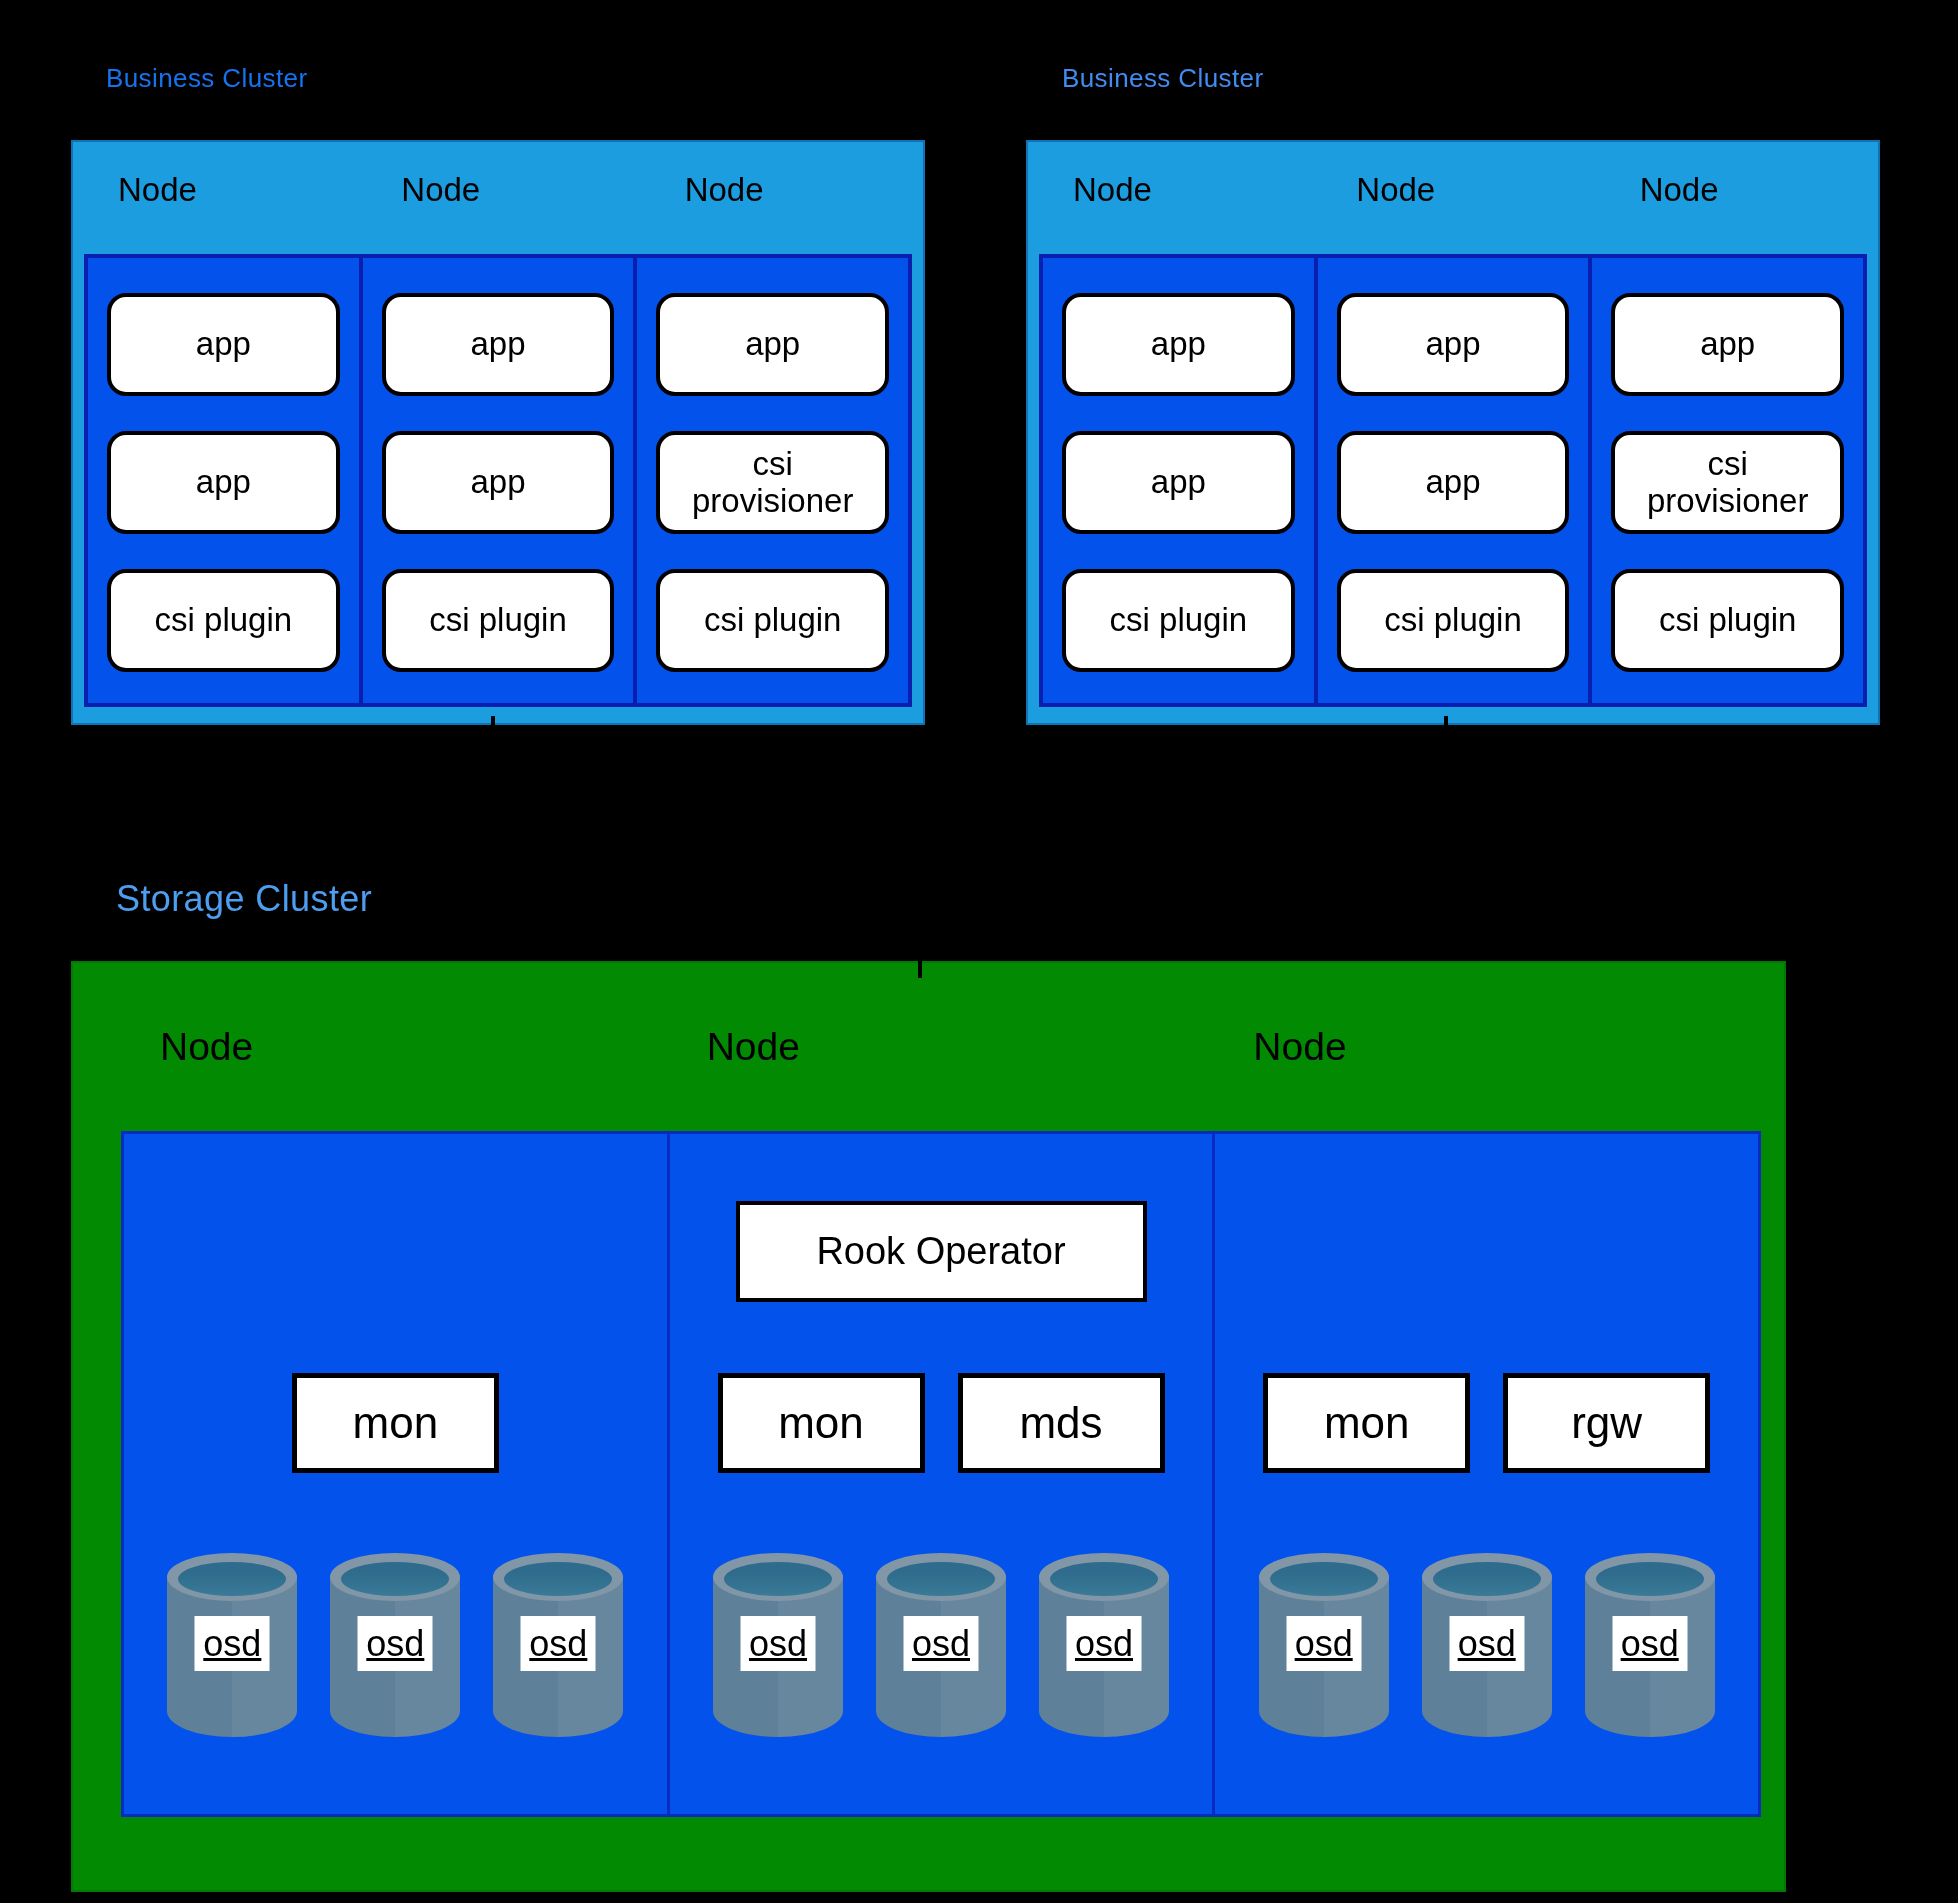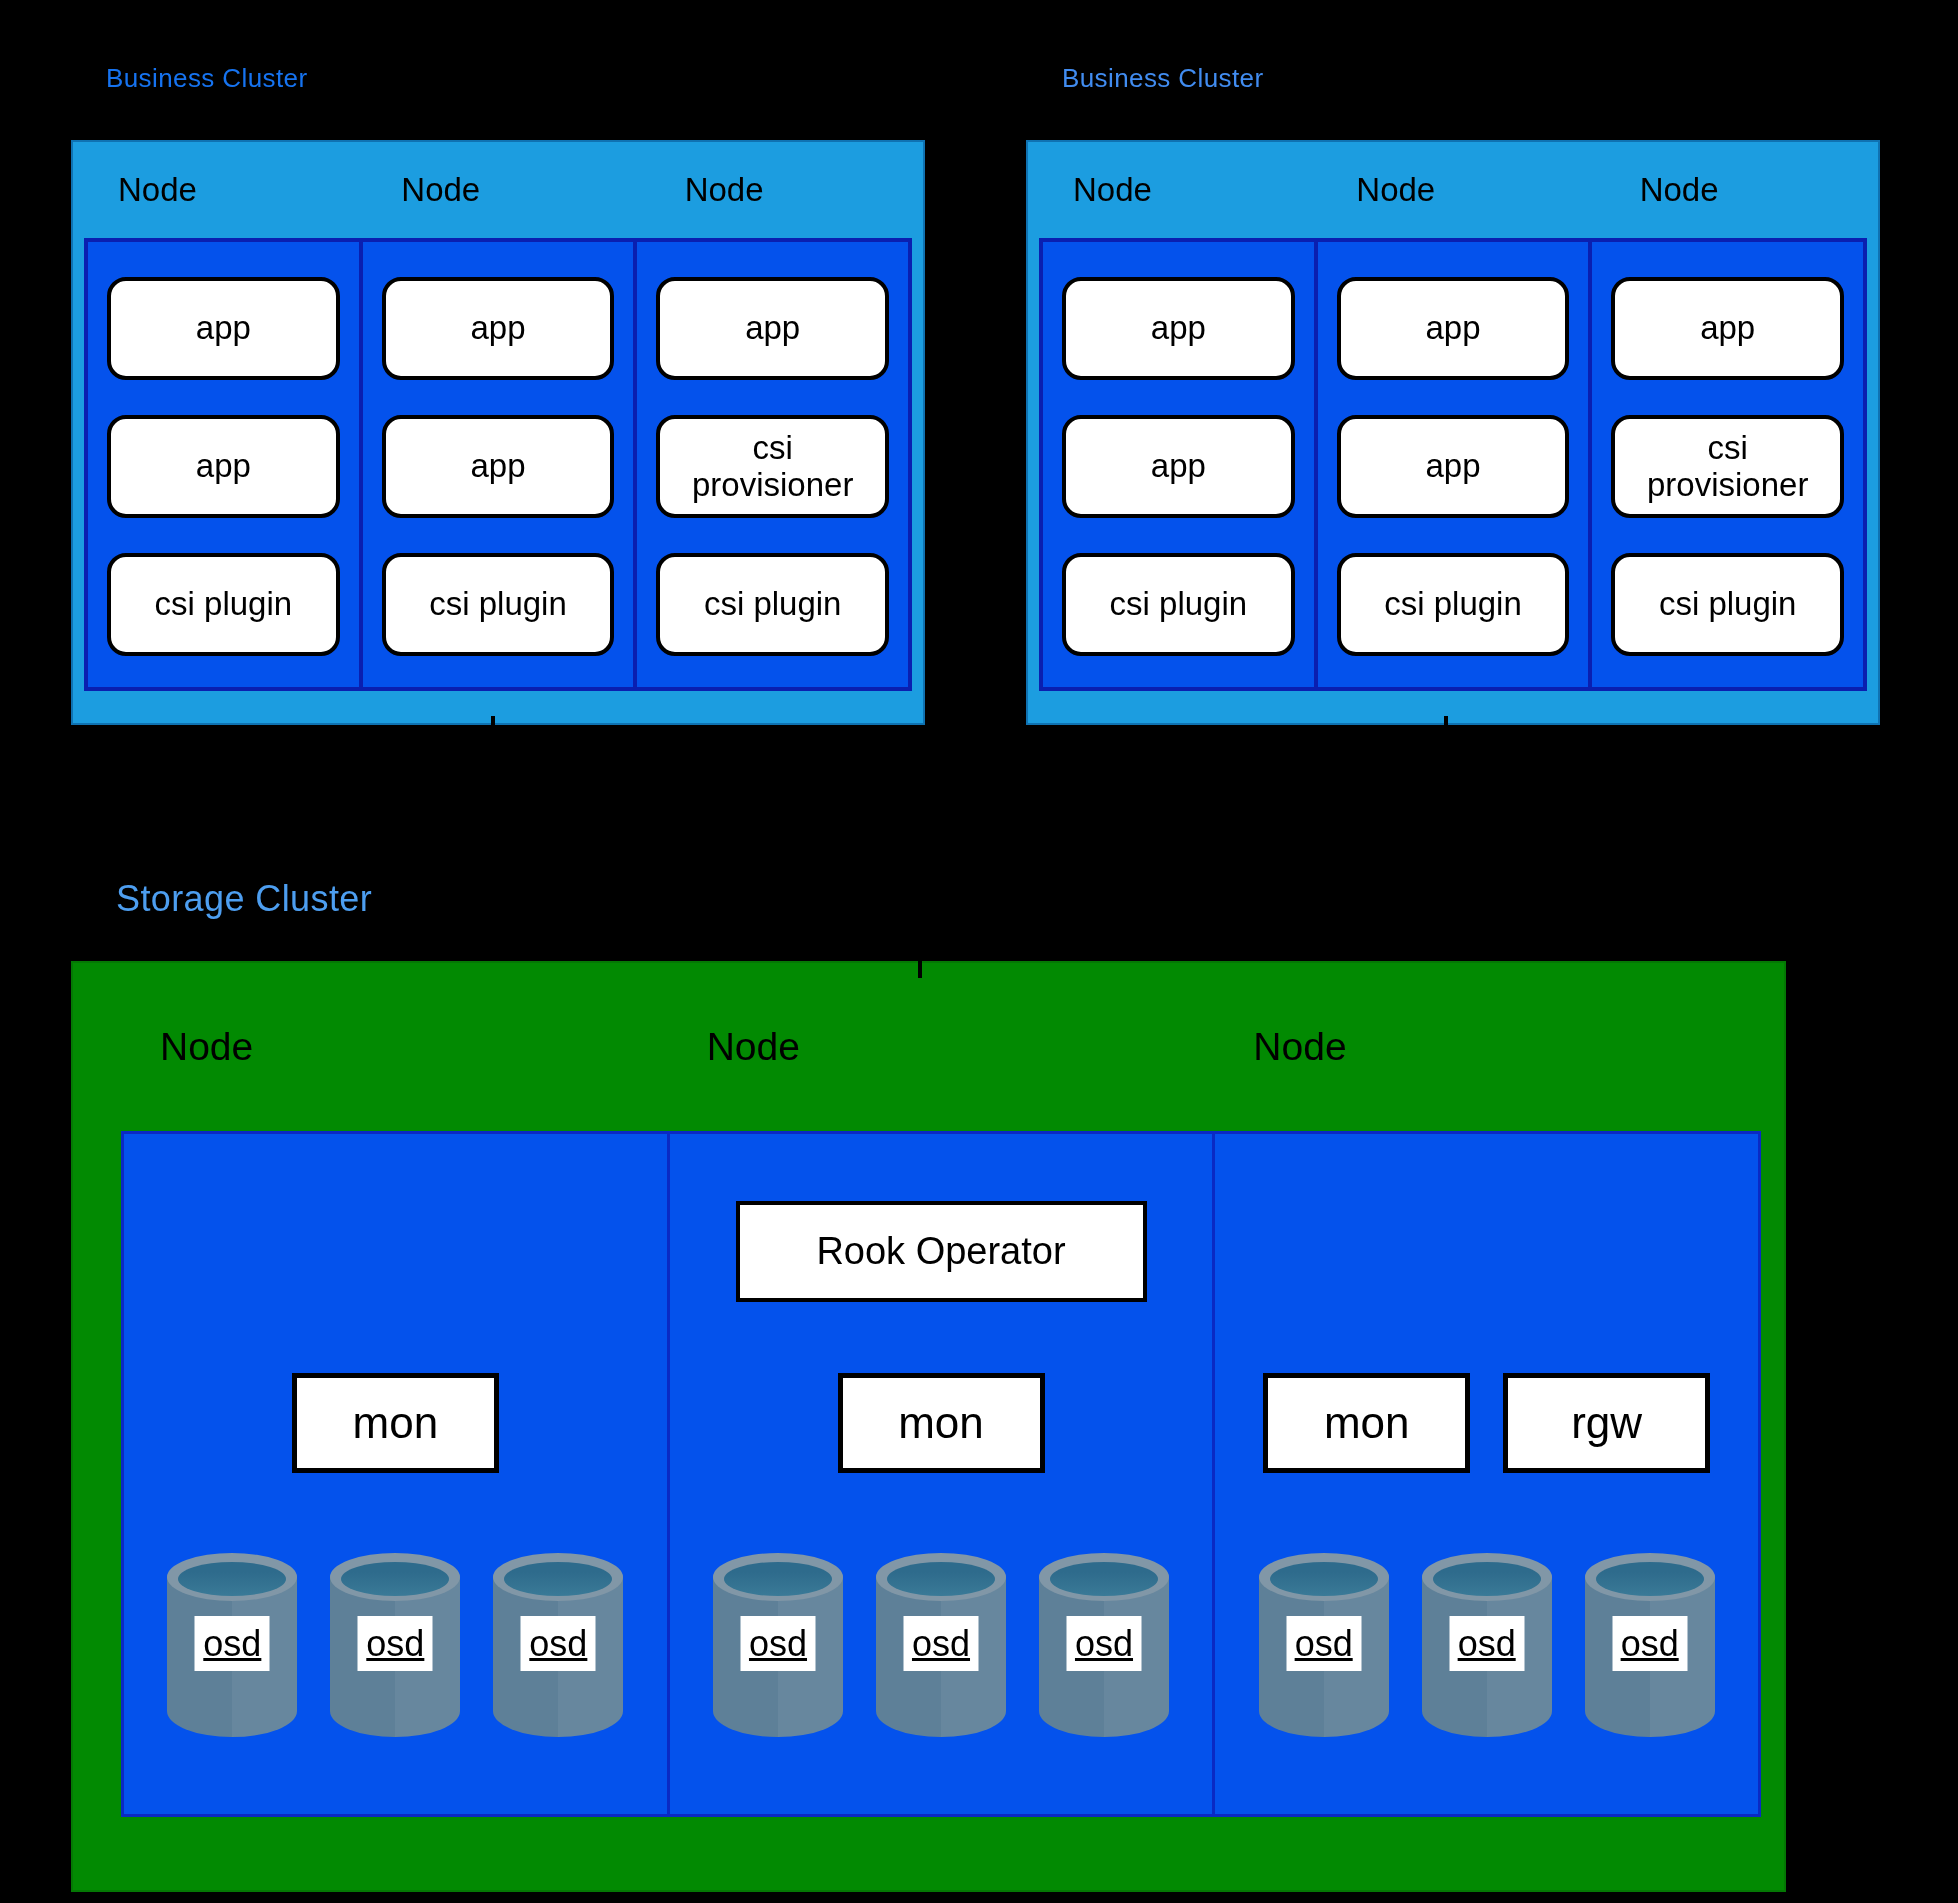--- a/index.html
+++ b/index.html
@@ -19,21 +19,21 @@
     position:absolute; top:140px; width:854px; height:585px; box-sizing:border-box;
     background:var(--bc-fill,#1C9DE0); border:2.6px solid var(--bc-border,#0F72B2);
   }
   .bcluster.left{left:71px;}
   .bcluster.right{left:1026px;}
   .bc-header{height:96px; display:flex;}
   .bc-header .node-label{
     flex:1; display:flex; align-items:center; padding-left:45px;
     font-size:33px; color:#000;
   }
-  .bc-grid{display:flex; margin:0 11px; height:453px;}
+  .bc-grid{display:flex; margin:16px 11px; height:453px;}
   .node-col{
     flex:1; background:var(--node-fill,#0452EC);
     border:4.3px solid var(--node-border,#0A1FB0); box-sizing:border-box;
     padding:35px 19px 0 19px;
   }
   .node-col + .node-col{border-left:none;}
   .pod{
     height:103px; margin-bottom:35px; box-sizing:border-box; padding:0 8.6px;
     background:#fff; border:4.3px solid #000; border-radius:19px;
     display:flex; align-items:center; justify-content:center;
@@ -188,20 +188,21 @@
             <div class="cyl-hole"></div>
             <div class="osd-label">osd</div>
           </div>
         </div>
       </div>
 
       <div class="snode">
         <div class="op-box">Rook Operator</div>
         <div class="svc-row">
           <div class="svc-box">mon</div>
+          <div class="svc-box">mds</div>
         </div>
         <div class="osd-row">
           <div class="cyl">
             <div class="cyl-body"></div>
             <div class="cyl-rim"></div>
             <div class="cyl-hole"></div>
             <div class="osd-label">osd</div>
           </div>
           <div class="cyl">
             <div class="cyl-body"></div>

